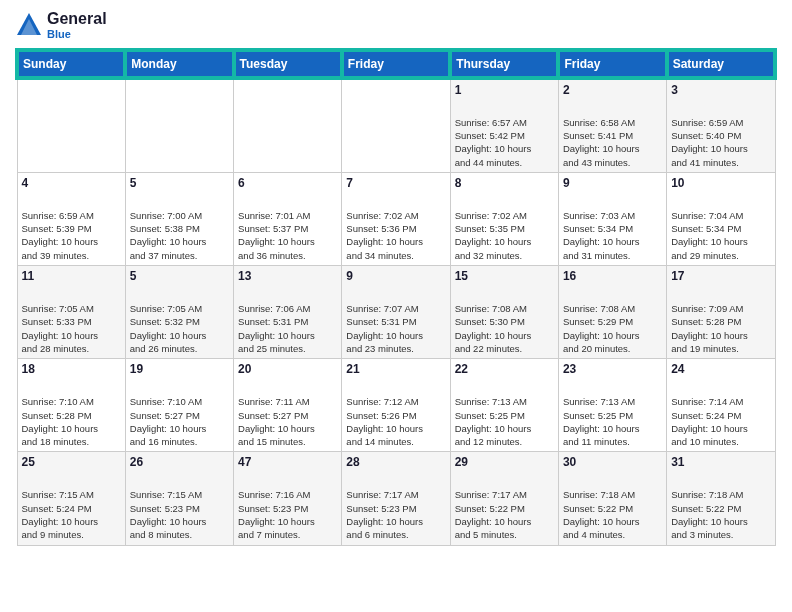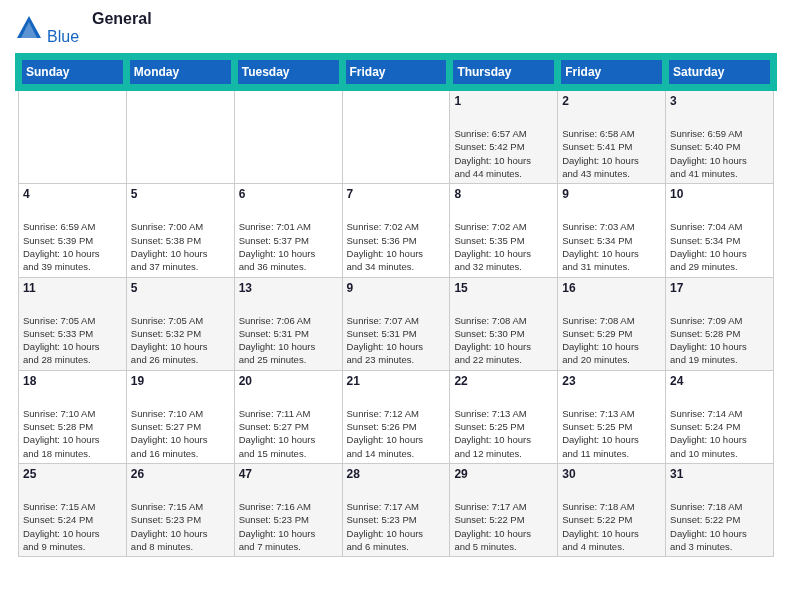--- a/index.html
+++ b/index.html
@@ -23,25 +23,24 @@
     }
     .logo-text {
       display: flex;
       flex-direction: column;
       line-height: 1.1;
     }
     .logo-general {
       font-size: 16px;
       font-weight: bold;
       color: #1a1a2e;
-      margin-left: 45px;
     }
     .logo-blue {
-      font-size: 16px;
-      font-weight: normal;
+      font-size: 11px;
+      font-weight: bold;
       color: #1565c0;
     }
     .logo-icon {
       width: 28px;
       height: 28px;
     }
     .title-block {
       text-align: right;
     }
     .month-title {
@@ -59,21 +58,21 @@
       border-collapse: collapse;
       font-size: 10.5px;
     }
     thead tr th {
       background-color: #1565c0;
       color: #fff;
       padding: 5px 4px;
       text-align: left;
       font-size: 12px;
       font-weight: bold;
-      border: 7px solid #14b8a6;
+      border: 4px solid #14b8a6;
     }
     tbody tr td {
       border: 1px solid #ccc;
       vertical-align: top;
       padding: 3px 4px;
       width: 14.28%;
       min-height: 80px;
       height: 88px;
       background: #fff;
     }

